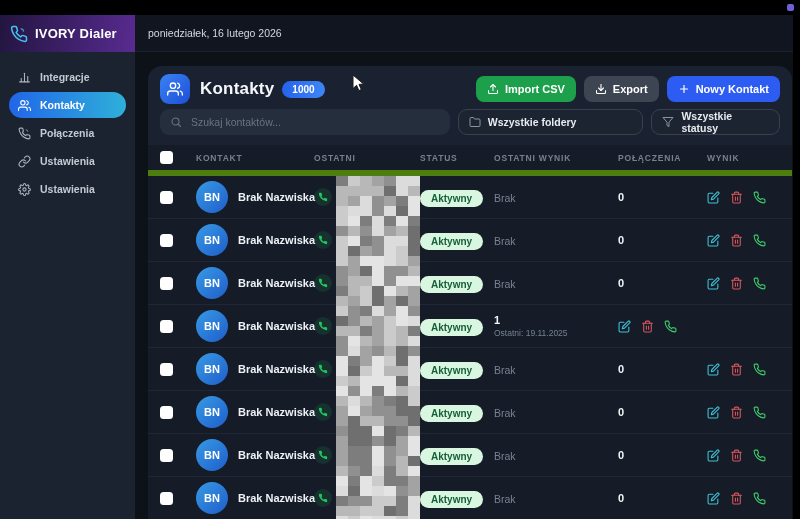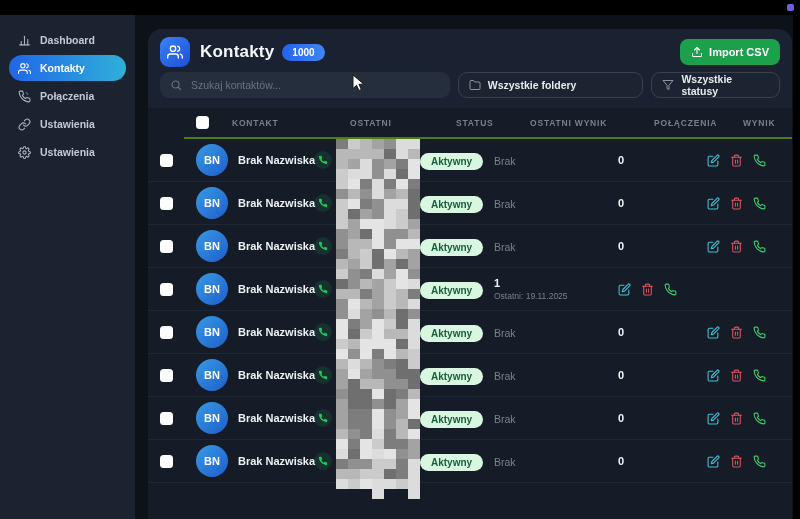--- a/index.html
+++ b/index.html
@@ -69,21 +69,21 @@
     border-radius:9px; display:flex; align-items:center; gap:7px; padding:0 10px;
     font-size:10.5px; font-weight:600; color:#e8ebf0; cursor:default; }
   .filter-btn .f-ic { color:#8a93a2; }
   .filter-folder { width:190px; }
 
   
   .table-wrap { margin-top:10px; flex:1; background:#151c28; min-height:0;
     display:flex; flex-direction:column; }
   .t-row { display:grid; grid-template-columns:36px 118px 106px 74px 124px 89px 1fr;
     align-items:center; padding-left:12px; }
-  .t-head { height:31px; flex:none; border-bottom:2px solid #4d7c0f;margin-left:36px; }
+  .t-head { height:31px; flex:none; border-bottom:6px solid #4d7c0f; }
   .th { font-size:8.5px; font-weight:700; color:#76808e; letter-spacing:.8px; }
   .t-body { flex:1; position:relative; }
   .body-row { height:43px; border-bottom:1px solid #1f2735; }
   .checkbox { width:13px; height:13px; background:#fff; border-radius:3.5px; }
   .contact-cell { display:flex; align-items:center; gap:10px; }
   .avatar { width:32px; height:32px; border-radius:16px; flex:none;
     background:linear-gradient(135deg,#389ae4,#1e5ecb); color:#fff; font-size:11px;
     font-weight:700; display:flex; align-items:center; justify-content:center; }
   .c-name { font-size:11px; font-weight:700; color:#eef1f5; white-space:nowrap; }
   .phone-cell { display:flex; align-items:center; }
@@ -111,33 +111,47 @@
 
   .cursor { position:absolute; left:352px; top:74px; z-index:99; pointer-events:none; }
 </style>
 </head>
 <body>
 
 <div class="topbar-dot"></div>
 
 <div class="window">
 
+  <div class="app-header">
+    <div class="logo">
+      <span class="logo-icon">
+        <svg width="18" height="18" viewBox="0 0 24 24" fill="none" stroke="currentColor" stroke-width="2" stroke-linecap="round" stroke-linejoin="round">
+            <path d="M22 16.92v3a2 2 0 0 1-2.18 2 19.79 19.79 0 0 1-8.63-3.07 19.5 19.5 0 0 1-6-6 19.79 19.79 0 0 1-3.07-8.67A2 2 0 0 1 4.11 2h3a2 2 0 0 1 2 1.72 12.84 12.84 0 0 0 .7 2.81 2 2 0 0 1-.45 2.11L8.09 9.91a16 16 0 0 0 6 6l1.27-1.27a2 2 0 0 1 2.11-.45 12.84 12.84 0 0 0 2.81.7A2 2 0 0 1 22 16.92z"></path>
+            <path d="M15 5a4 4 0 0 1 3 3" opacity=".7"></path>
+          </svg>
+      </span>
+      <span class="logo-name">IVORY Dialer</span>
+    </div>
+    <div class="header-bar">
+      <span class="header-date">poniedziałek, 16 lutego 2026</span>
+    </div>
+  </div>
 
   <div class="app-body">
     <div class="sidebar" id="sidebar">
   <div class="nav-item">
     <span class="nav-ic">
             <svg width="13" height="13" viewBox="0 0 24 24" fill="none" stroke="currentColor" stroke-width="2" stroke-linecap="round">
               <line x1="18" y1="20" x2="18" y2="10"></line>
               <line x1="12" y1="20" x2="12" y2="4"></line>
               <line x1="6" y1="20" x2="6" y2="14"></line>
               <line x1="3" y1="20" x2="21" y2="20"></line>
             </svg>
           </span>
-    <span class="nav-label">Dashboard</span>
+    <span class="nav-label">Integracje</span>
   </div>
 
   <div class="nav-item active">
     <span class="nav-ic">
             <svg width="13" height="13" viewBox="0 0 24 24" fill="none" stroke="currentColor" stroke-width="2" stroke-linecap="round" stroke-linejoin="round">
               <path d="M17 21v-2a4 4 0 0 0-4-4H5a4 4 0 0 0-4 4v2"></path>
               <circle cx="9" cy="7" r="4"></circle>
               <path d="M23 21v-2a4 4 0 0 0-3-3.87"></path>
               <path d="M16 3.13a4 4 0 0 1 0 7.75"></path>
             </svg>
@@ -195,20 +209,39 @@
             <span class="spacer"></span>
             <button class="btn btn-import">
               <span>
                   <svg width="12" height="12" viewBox="0 0 24 24" fill="none" stroke="currentColor" stroke-width="2.2" stroke-linecap="round" stroke-linejoin="round">
                     <path d="M21 15v4a2 2 0 0 1-2 2H5a2 2 0 0 1-2-2v-4"></path>
                     <polyline points="17 8 12 3 7 8"></polyline>
                     <line x1="12" y1="3" x2="12" y2="15"></line>
                   </svg>
                 </span>
               <span>Import CSV</span>
+            </button>
+            <button class="btn btn-export">
+              <span>
+                  <svg width="12" height="12" viewBox="0 0 24 24" fill="none" stroke="currentColor" stroke-width="2.2" stroke-linecap="round" stroke-linejoin="round">
+                    <path d="M21 15v4a2 2 0 0 1-2 2H5a2 2 0 0 1-2-2v-4"></path>
+                    <polyline points="7 10 12 15 17 10"></polyline>
+                    <line x1="12" y1="15" x2="12" y2="3"></line>
+                  </svg>
+                </span>
+              <span>Export</span>
+            </button>
+            <button class="btn btn-new">
+              <span>
+                  <svg width="12" height="12" viewBox="0 0 24 24" fill="none" stroke="currentColor" stroke-width="2.4" stroke-linecap="round">
+                    <line x1="12" y1="5" x2="12" y2="19"></line>
+                    <line x1="5" y1="12" x2="19" y2="12"></line>
+                  </svg>
+                </span>
+              <span>Nowy Kontakt</span>
             </button>
           </div>
         </div>
 
         <div class="search-row">
           <div class="search-box">
             <span>
                 <svg width="12" height="12" viewBox="0 0 24 24" fill="none" stroke="currentColor" stroke-width="2.2" stroke-linecap="round">
                   <circle cx="11" cy="11" r="7"></circle>
                   <line x1="21" y1="21" x2="16.65" y2="16.65"></line>

